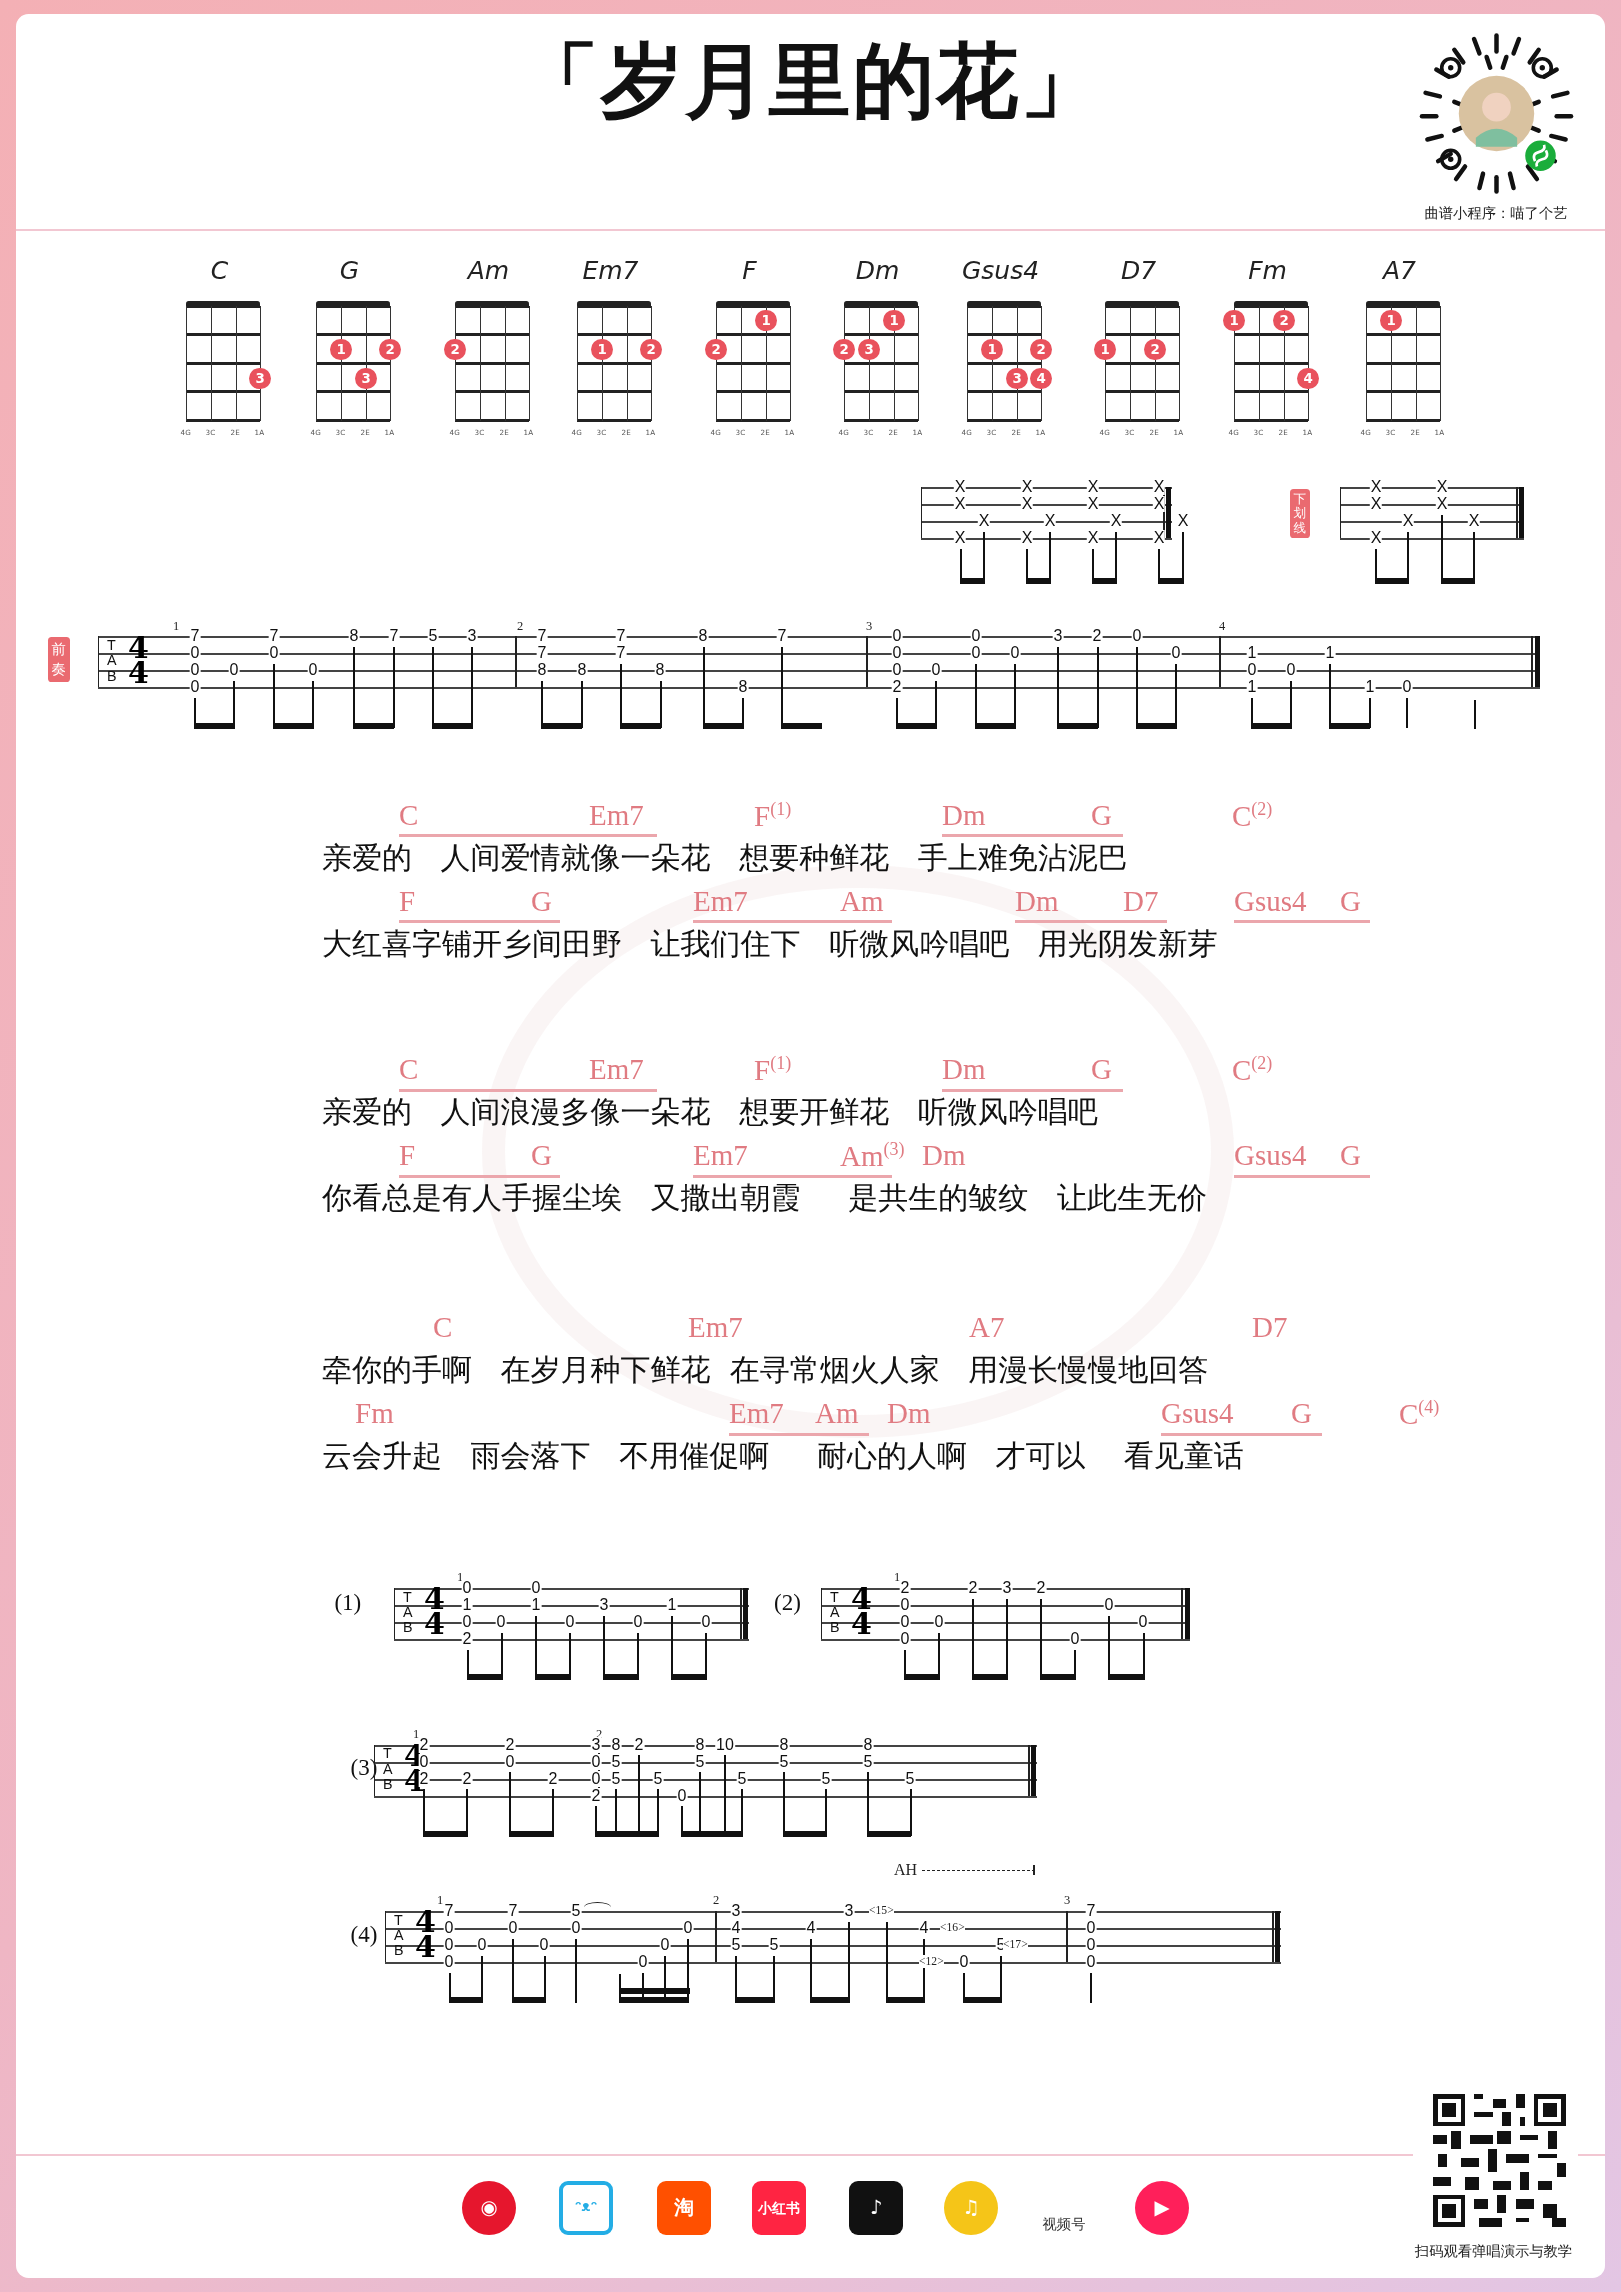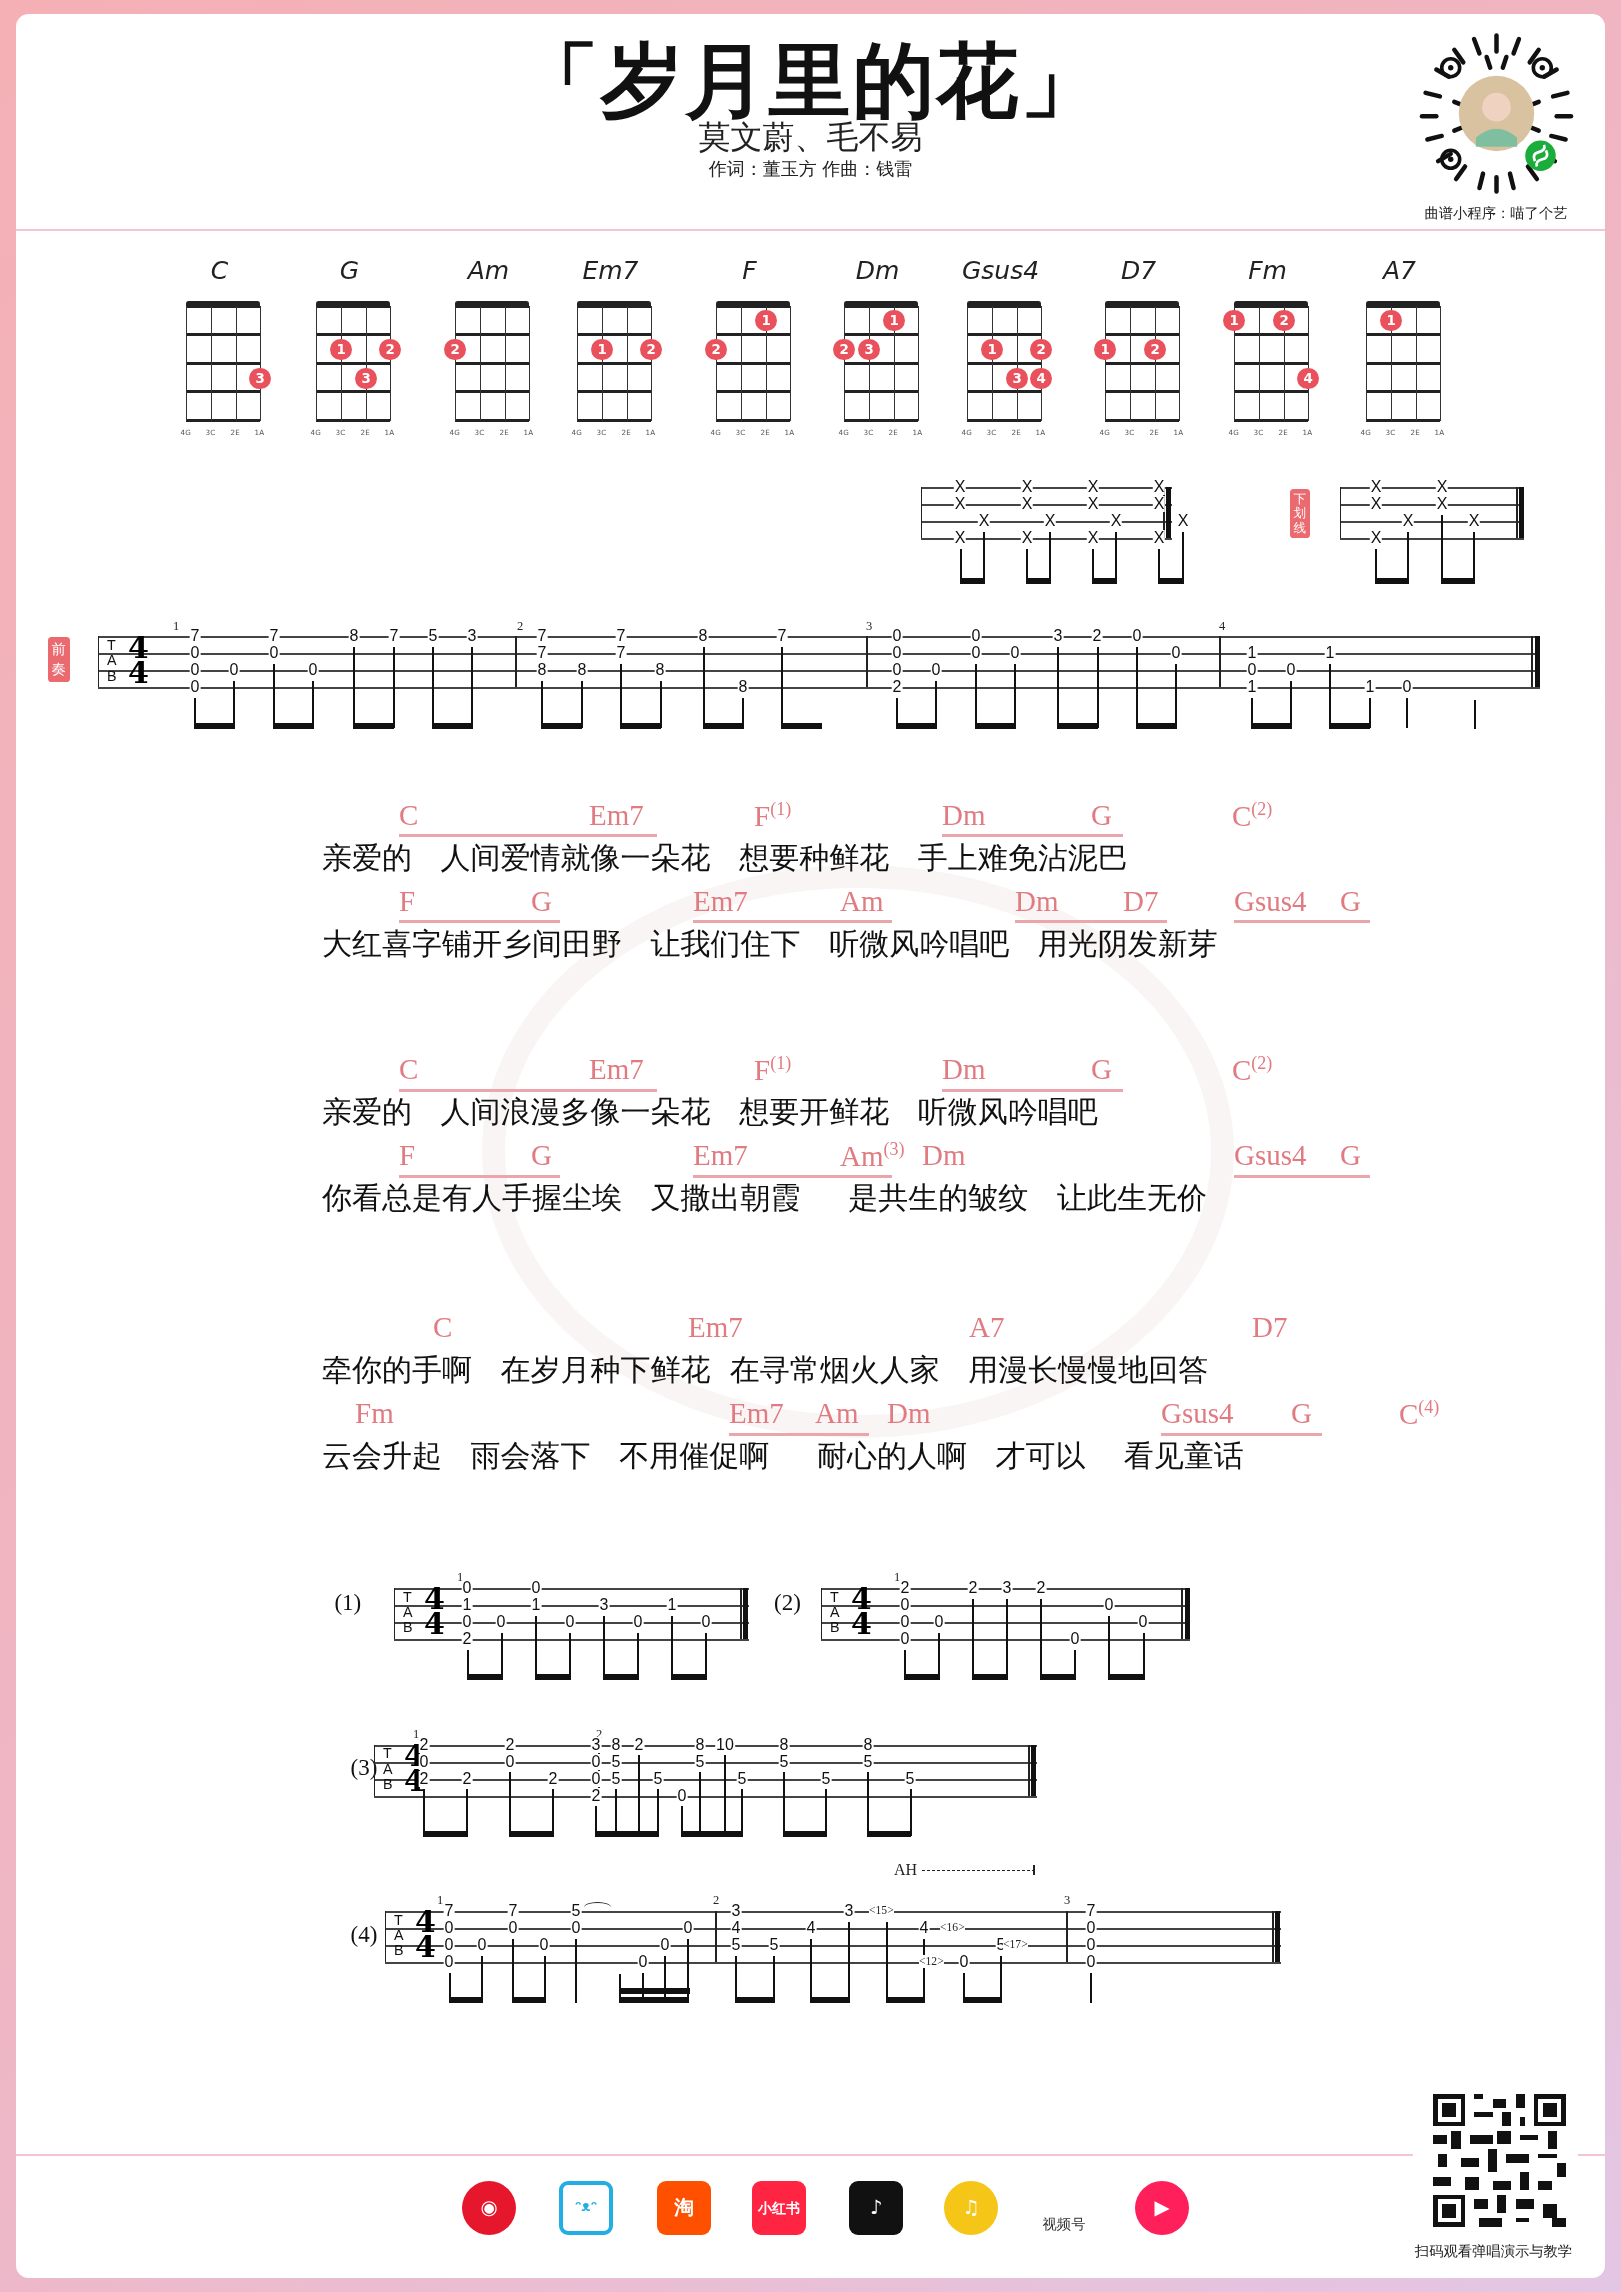--- a/index.html
+++ b/index.html
@@ -60,22 +60,20 @@
   .watermark { position: absolute; left: 466px; top: 851px; width: 752px; height: 573px; border-radius: 50%; border: 23px solid rgba(230,200,200,0.18); }
 </style>
 </head>
 <body>
 
 <div class="sheet">
 
   <div class="watermark"></div>
 
   <div class="title">「岁月里的花」</div>
-  <div class="artist">莫文蔚、毛不易</div>
-  <div class="credits">作词：董玉方  作曲：钱雷</div>
 
   <div class="abs" style="left:1397px;top:16px;width:167px;height:167px;">
     <svg width="167" height="167" viewBox="0 0 186 186">
       <g stroke="#111" stroke-width="5" stroke-linecap="round">
         <line x1="93" y1="6" x2="93" y2="24"></line>
           <line x1="118" y1="10" x2="112" y2="26"></line>
           <line x1="68" y1="10" x2="74" y2="26"></line>
         <line x1="140" y1="22" x2="130" y2="36"></line>
           <line x1="46" y1="22" x2="56" y2="36"></line>
           <line x1="160" y1="44" x2="146" y2="52"></line>

